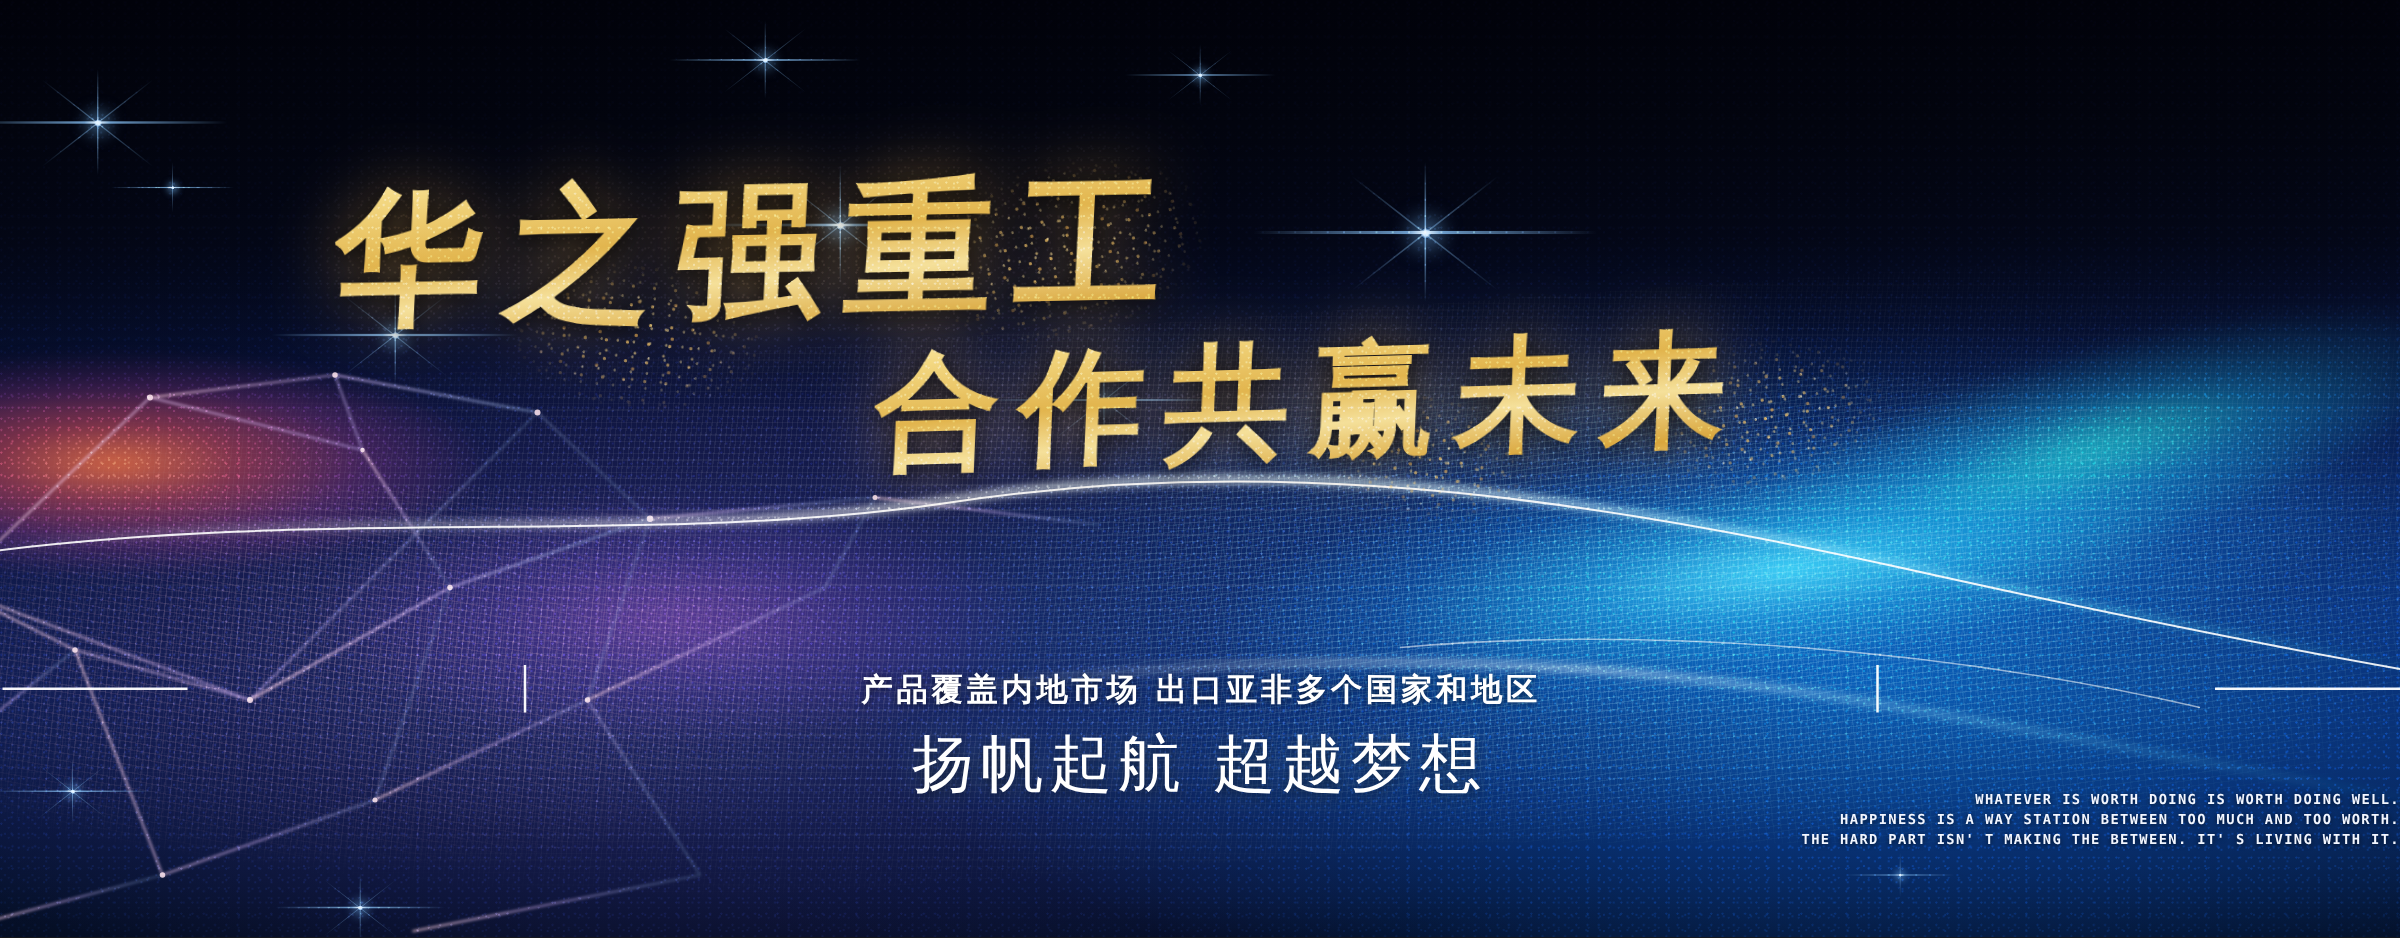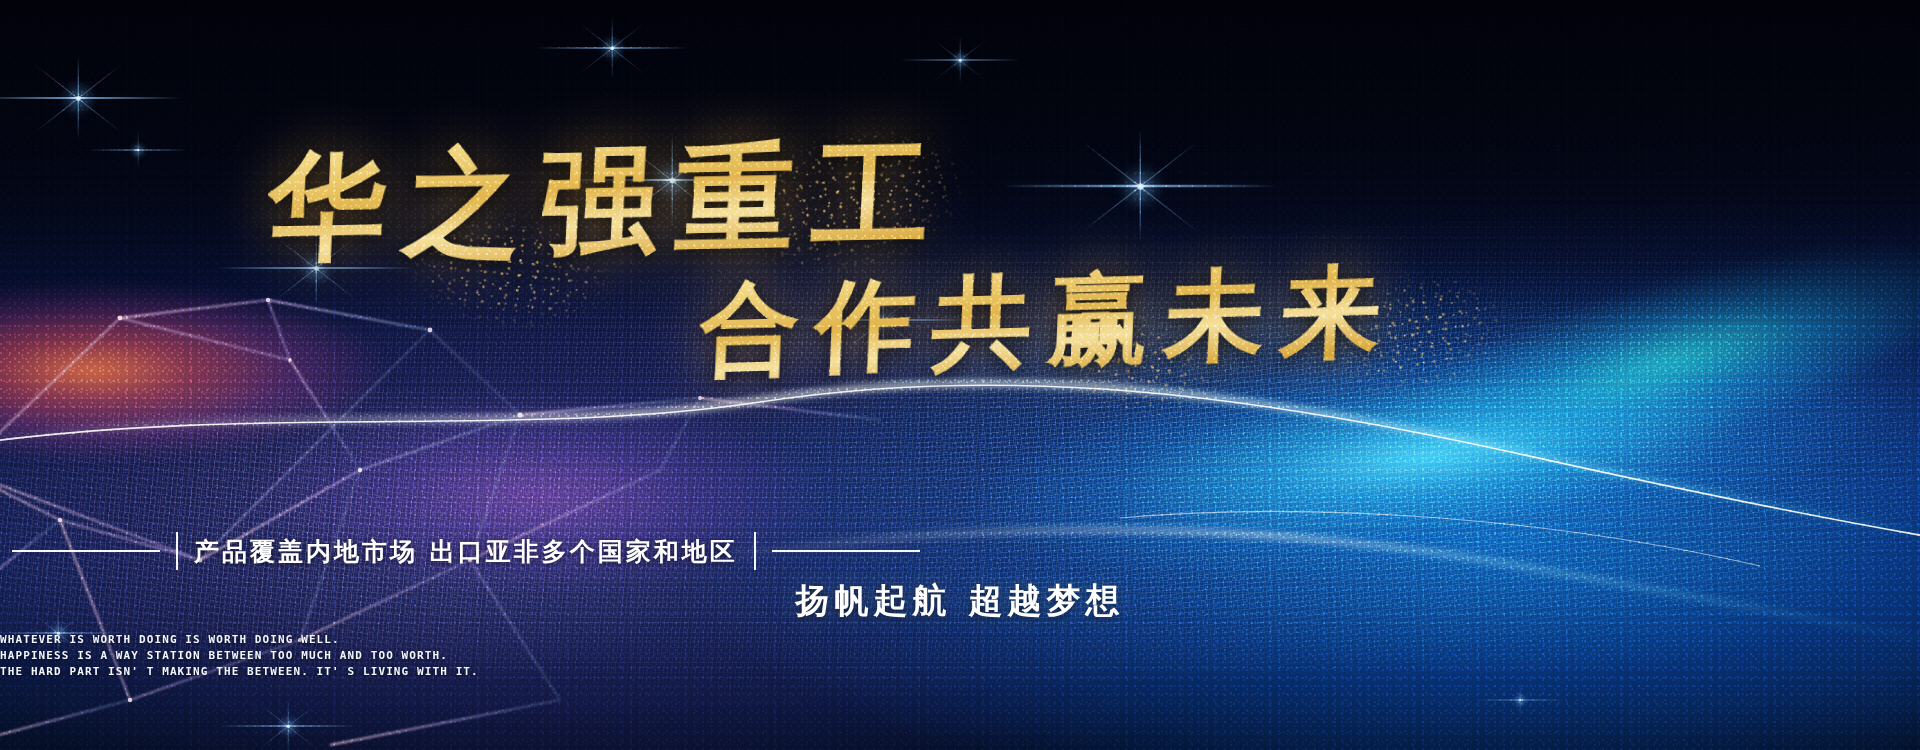--- a/index.html
+++ b/index.html
@@ -153,47 +153,47 @@
             mask-image:radial-gradient(ellipse 50% 50% at 50% 50%, #000 0%, rgba(0,0,0,0.55) 48%, rgba(0,0,0,0) 80%);
   }
   .dust-a{left:700px; top:110px; width:300px; height:180px; transform:rotate(-14deg);}
   .dust-b{left:380px; top:195px; width:260px; height:150px; transform:rotate(6deg);}
   .dust-c{left:1290px; top:255px; width:250px; height:160px; transform:rotate(-10deg);}
   .dust-d{left:1030px; top:300px; width:220px; height:130px; transform:rotate(12deg);}
 
   
   .sub-row{
     position:absolute;
-    left:12px; right:0; top:532px;
-    display:flex; align-items:center; justify-content:flex-start;
+    left:2px; right:0; top:532px;
+    display:flex; align-items:center; justify-content:space-between;
     gap:0;
   }
   .rule{height:2px; width:148px; background:#ffffff; opacity:.96;}
   .vbar{width:2px; height:38px; background:#ffffff; opacity:.96; margin:0 16px;}
   .sub-text{
     font-family:"DejaVu Sans","Liberation Sans",sans-serif;
     font-size:25px; font-weight:bold; color:#ffffff;
     letter-spacing:3px; white-space:nowrap;
     text-shadow:0 1px 6px rgba(0,0,0,.6);
   }
 
   
   .tagline{
     position:absolute; left:0; right:0; top:578px;
     text-align:center;
     font-family:"DejaVu Sans","Liberation Sans",sans-serif;
-    font-size:34px; font-weight:bold; color:#ffffff;
+    font-size:50px; font-weight:normal; color:#ffffff;
     letter-spacing:5px;
     text-shadow:0 2px 10px rgba(0,0,0,.65), 0 0 22px rgba(130,200,255,.35);
   }
 
   
   .motto{
     position:absolute; left:0; right:0; top:632px;
-    text-align:left;
+    text-align:right;
     font-family:"DejaVu Sans Mono","Liberation Mono",monospace;
     font-size:11px; font-weight:bold; color:#f2f6ff;
     letter-spacing:1.1px; line-height:1.45;
     text-shadow:0 1px 4px rgba(0,0,0,.7);
   }
   .motto div{white-space:nowrap;}
 </style>
 </head>
 <body>
 

